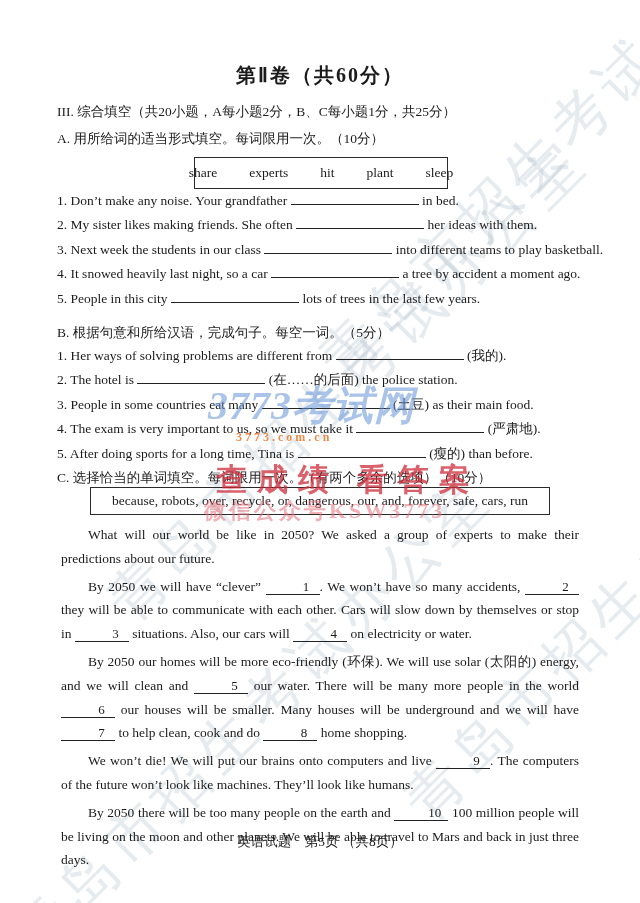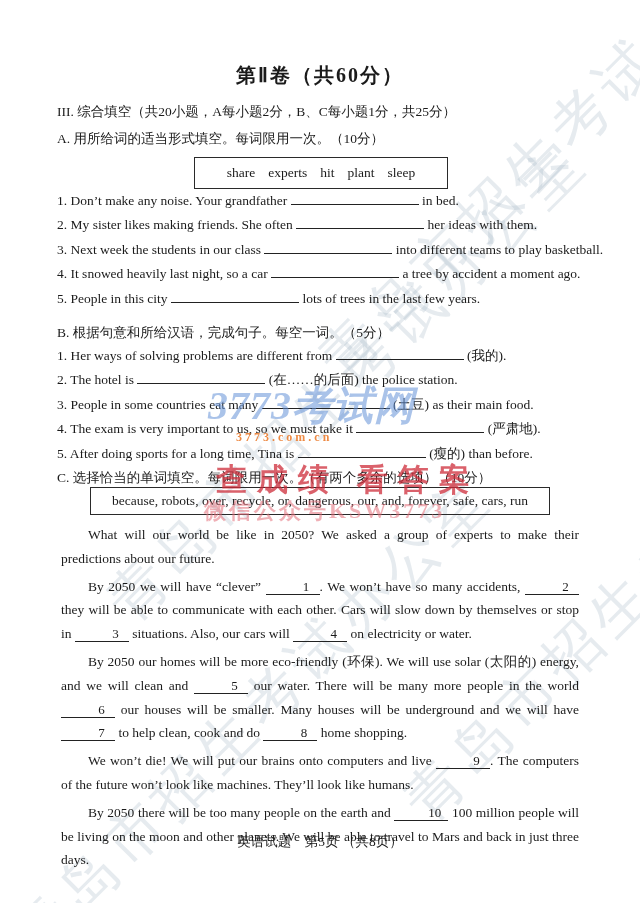--- a/index.html
+++ b/index.html
@@ -3,21 +3,21 @@
 <meta charset="utf-8">
 <style>
   html,body{margin:0;padding:0;}
   .page{position:relative;width:640px;height:903px;background:#ffffff;overflow:hidden;
         font-family:"Liberation Serif",serif;color:#1b1b1b;}
   .content{position:absolute;left:57px;top:0;width:526px;z-index:1;}
   .title{margin:62px 0 0;text-align:center;font-size:20px;font-weight:700;letter-spacing:2px;}
   .h-iii{margin:14px 0 0;font-size:13.5px;}
   .h-part{margin:9px 0 0;font-size:13.5px;}
   .wordbox1{margin:9px 0 0 137px;width:252px;height:30px;border:1.5px solid #2a2a2a;
-            display:flex;align-items:center;justify-content:center;gap:13px;font-size:13.5px;}
+            display:flex;align-items:center;justify-content:center;gap:32px;font-size:13.5px;}
   .qlist{}
   .qlist p{margin:0;font-size:13.5px;line-height:24.4px;white-space:nowrap;}
   .bl{display:inline-block;border-bottom:1px solid #222;height:12px;vertical-align:baseline;}
   .nbl{display:inline-block;border-bottom:1px solid #222;text-align:center;min-width:54px;
        font-size:13px;line-height:15px;vertical-align:baseline;}
   .h-b{margin-top:13px;}
   .h-c{margin-top:3px;}
   .wordbox2{margin:0 0 0 33px;width:458px;border:1.5px solid #2a2a2a;font-size:13.5px;
             text-align:center;padding:5px 0;}
   .passage{margin-top:8px;}

